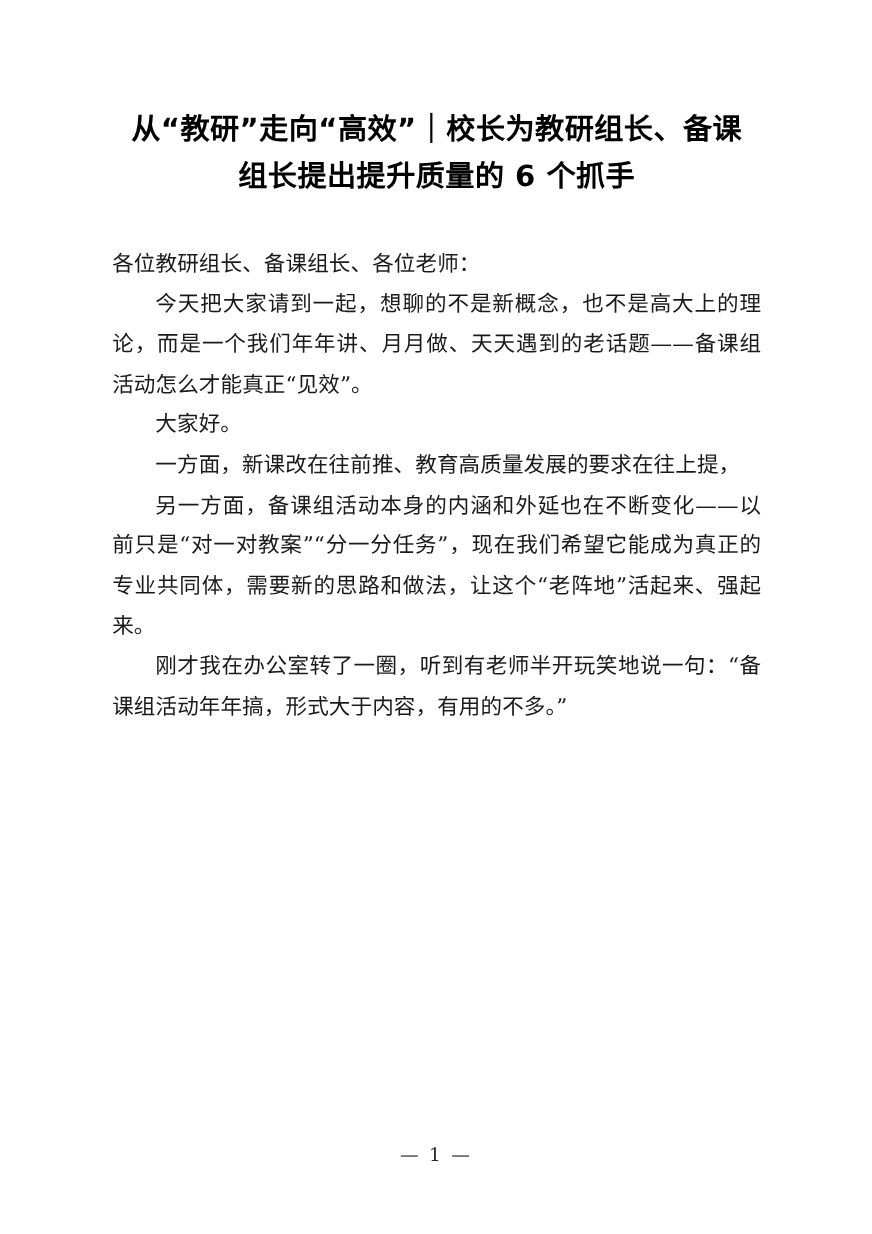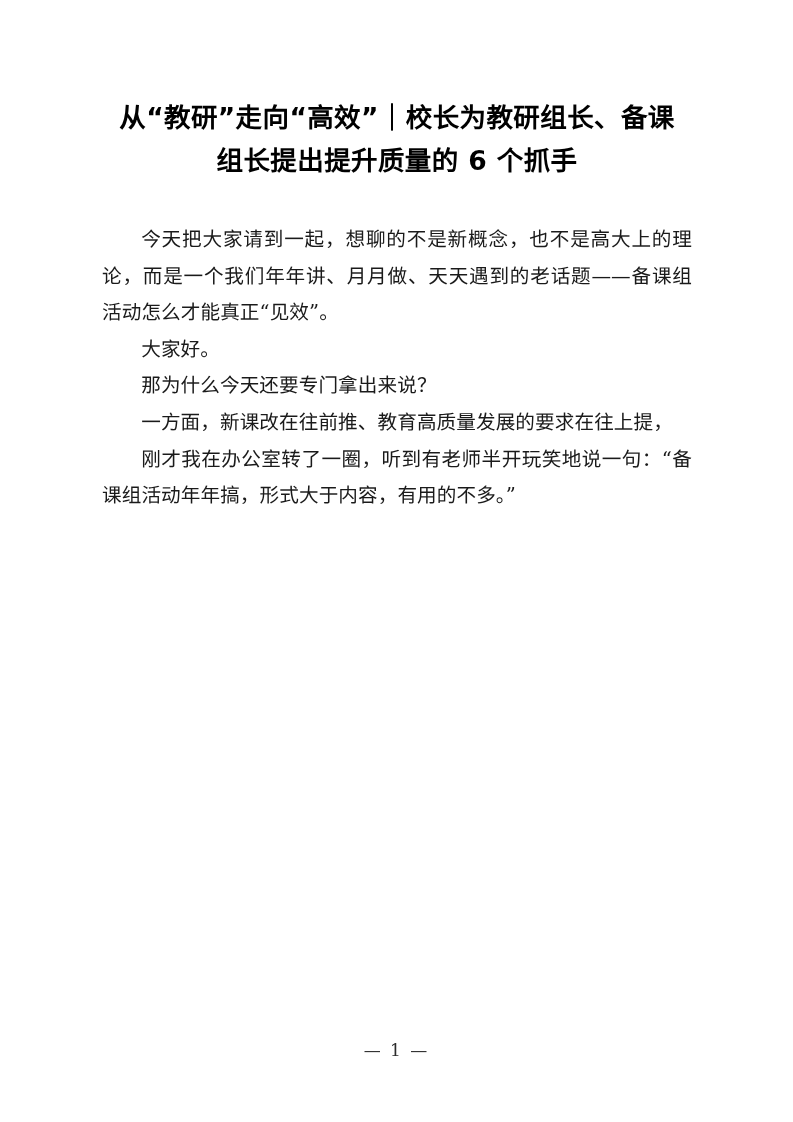--- a/index.html
+++ b/index.html
@@ -72,24 +72,25 @@
 </head>
 <body>
 
 <div class="page">
 
   <div class="content">
 
     <h1 class="doc-title">从“教研”走向“高效”｜校长为教研组长、备课组长提出提升质量的 6 个抓手</h1>
 
     <div class="body-text">
+      <p class="para no-indent">各位教研组长、备课组长、各位老师：</p>
       <p class="para indent">今天把大家请到一起，想聊的不是新概念，也不是高大上的理论，而是一个我们年年讲、月月做、天天遇到的老话题——备课组活动怎么才能真正“见效”。</p>
       <p class="para indent">大家好。</p>
-      <p class="para indent">那为什么今天还要专门拿出来说？</p>
       <p class="para indent">一方面，新课改在往前推、教育高质量发展的要求在往上提，</p>
+      <p class="para indent">另一方面，备课组活动本身的内涵和外延也在不断变化——以前只是“对一对教案”“分一分任务”，现在我们希望它能成为真正的专业共同体，需要新的思路和做法，让这个“老阵地”活起来、强起来。</p>
       <p class="para indent">刚才我在办公室转了一圈，听到有老师半开玩笑地说一句：“备课组活动年年搞，形式大于内容，有用的不多。”</p>
     </div>
 
   </div>
 
   <div class="footer">— 1 —</div>
 
 </div>
 
 </body></html>

